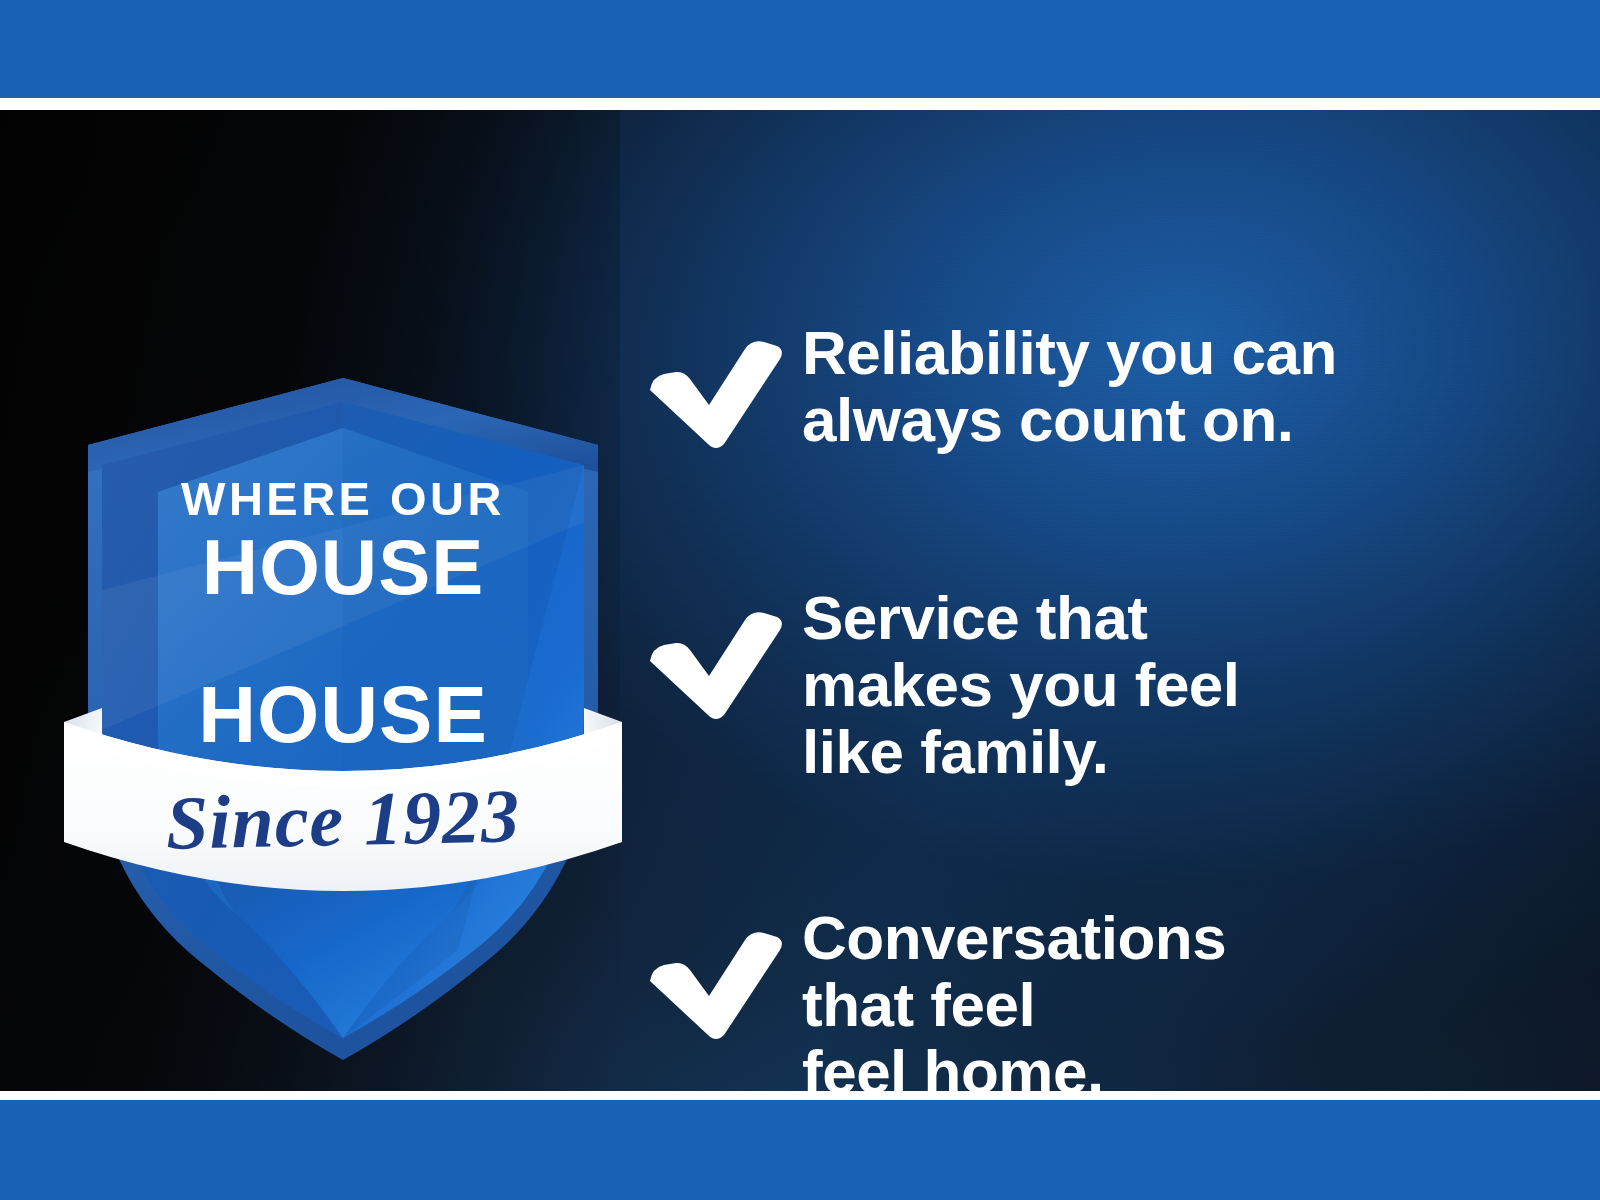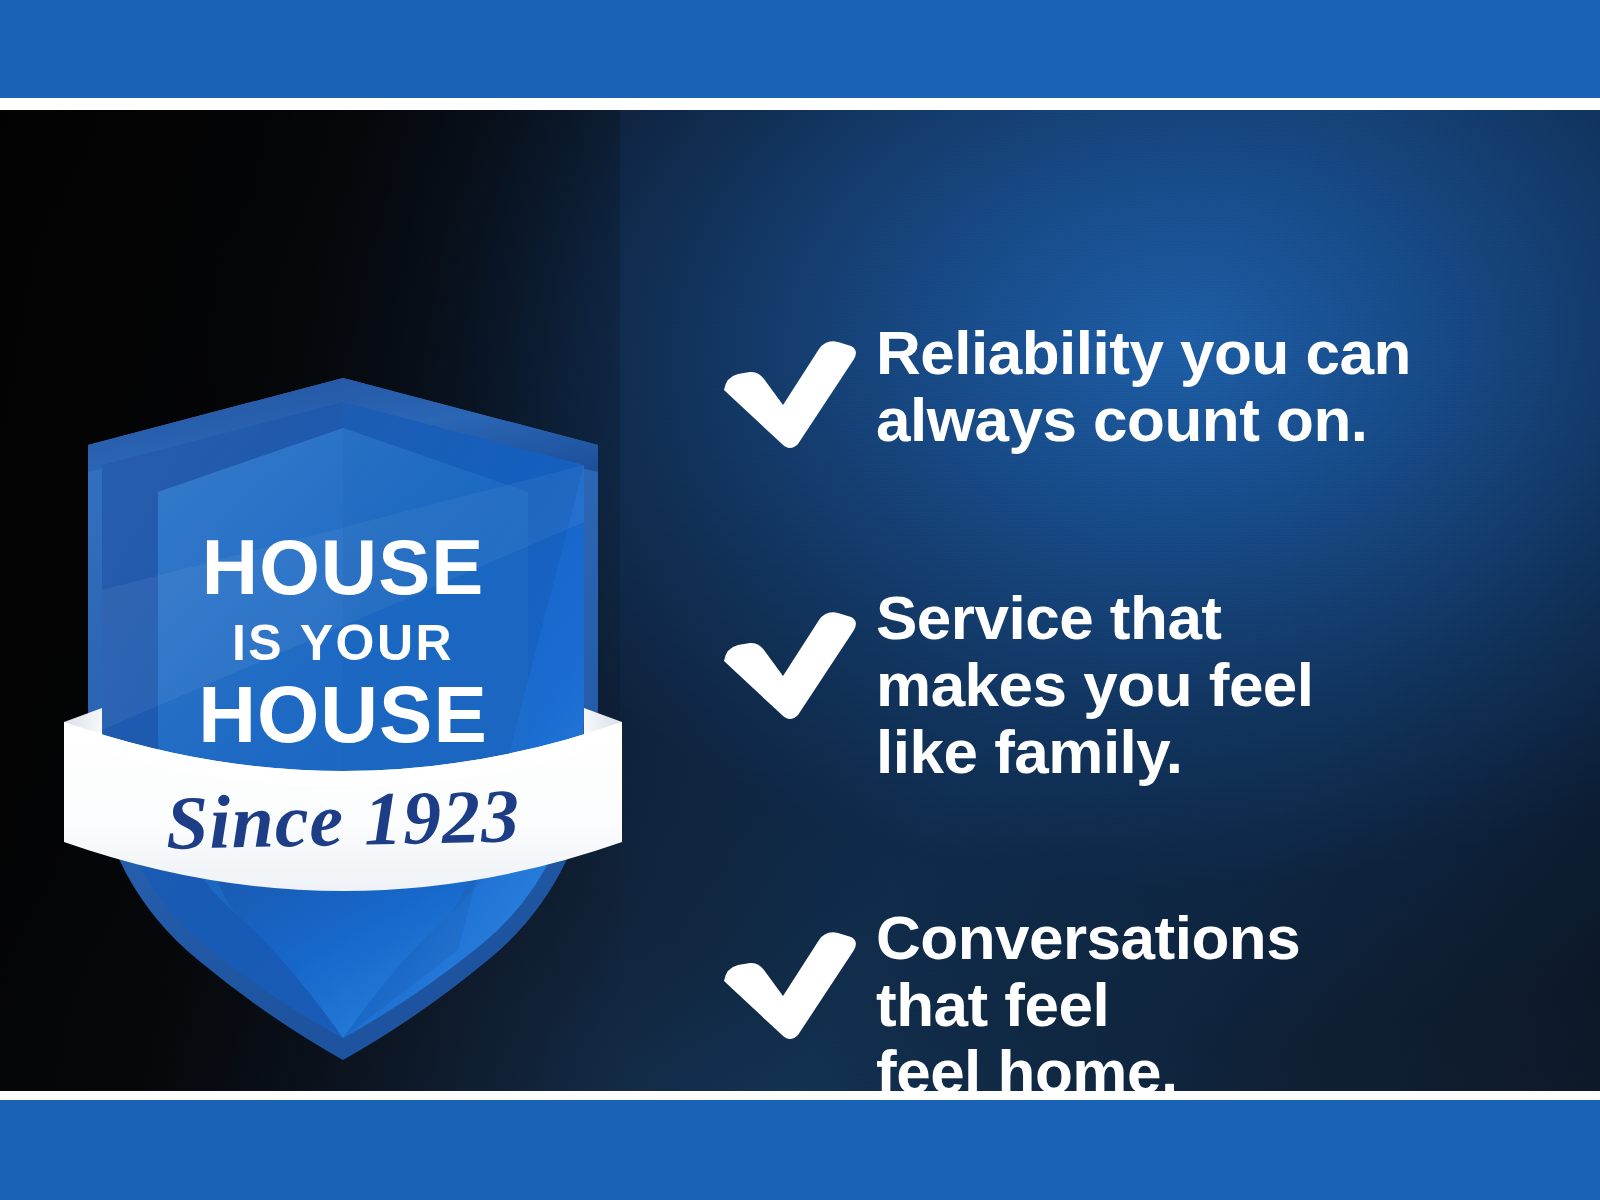--- a/index.html
+++ b/index.html
@@ -95,21 +95,21 @@
     font-weight:700;
     font-size:76px;
     letter-spacing:1px;
     transform:rotate(-1.2deg);
     pointer-events:none;
   }
 
   
   .bullets{
     position:absolute;
-    left:708px;top:190px;
+    left:634px;top:190px;
     width:860px;height:800px;
   }
   .bullet{position:absolute;left:0;width:860px;}
   .b1{top:20px;}
   .b2{top:285px;}
   .b3{top:605px;}
 
   .check{
     position:absolute;left:12px;
     width:140px;height:120px;
@@ -233,22 +233,22 @@
 
           <path d="M6 462
                    Q285 560 564 462
                    L564 582
                    Q285 680 6 582 Z" fill="url(#gRibbon)"></path>
           <path d="M6 462 Q285 560 564 462 L564 478 Q285 576 6 478 Z" fill="#ffffff" opacity="0.9"></path>
         </g>
       </svg>
 
       <div class="shield-text">
+        <div class="st-line st-where">WHERE OUR</div>
         <div class="st-line st-house1">HOUSE</div>
-        <div class="st-line st-isyour">IS YOUR</div>
         <div class="st-line st-house2">HOUSE</div>
       </div>
 
       <div class="ribbon-text">Since 1923</div>
     </div>
 
     <div class="bullets">
 
       <div class="bullet b1">
         <span class="check">

